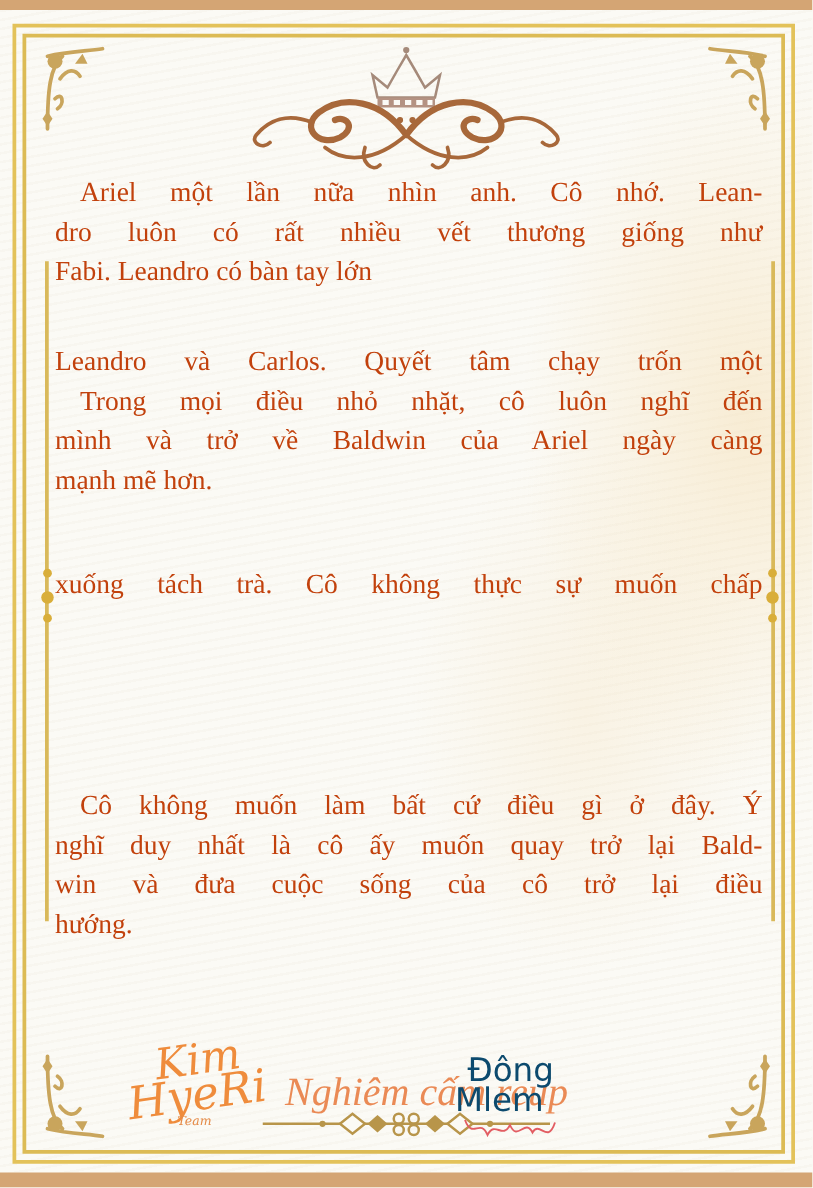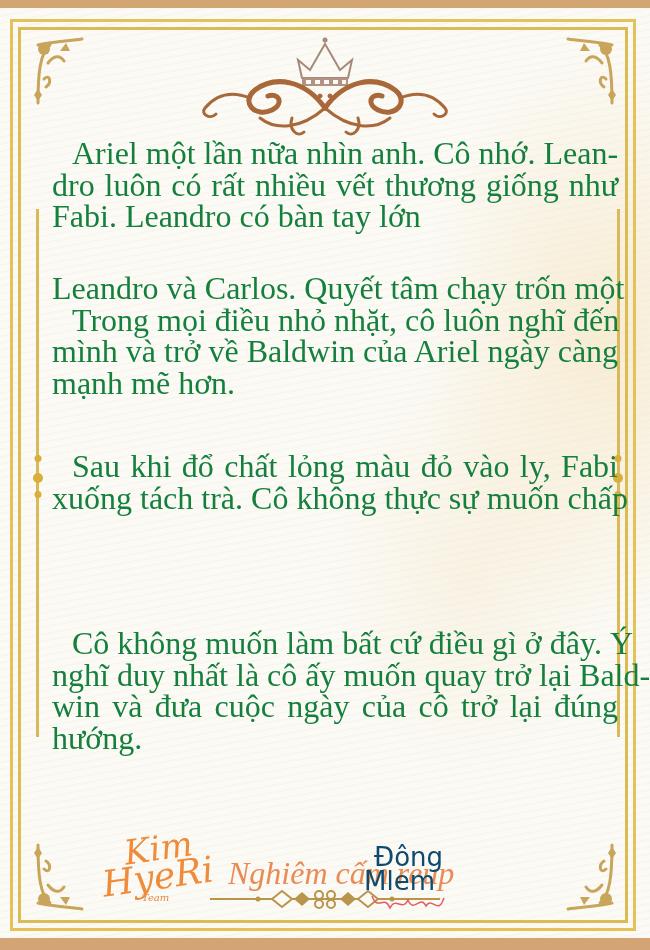--- a/index.html
+++ b/index.html
@@ -27,22 +27,22 @@
   .dots .d2 { top:18px; width:10px; height:10px; }
   .dots .d3 { top:36px; width:7px; height:7px; }
   .dots.left { left:30px; top:455px; }
   .dots.right { left:610px; top:455px; }
   .corner { position:absolute; width:55px; height:75px; color:#c9a55c; }
   .corner.tl { left:30px; top:33px; }
   .corner.tr { left:565px; top:33px; }
   .corner.bl { left:30px; top:840px; }
   .corner.br { left:565px; top:840px; }
   .crest { position:absolute; left:180px; top:30px; width:290px; height:115px; }
-  .text { position:absolute; left:72px; width:546px; font-size:32px;
-          line-height:31.6px; color:#15803d; text-align:justify;
+  .text { position:absolute; left:64px; width:546px; font-size:22px;
+          line-height:31.6px; color:#c2410c; text-align:justify;
           text-align-last:left; }
   .p1 { top:138px; }
   .p2 { top:273px; }
   .p3 { top:451px; }
   .p4 { top:628px; }
   .line { display:block; text-align:justify; text-align-last:justify; white-space:nowrap; }
   .line.last { text-align-last:left; }
   .footer-logo { position:absolute; }
   .logo-kim { left:102px; top:830px; width:95px; height:80px; color:#ef8c3c;
               font-family:"DejaVu Serif", serif; font-style:italic; }
@@ -145,27 +145,26 @@
   <span class="line" style="margin-left:-20px;width:566px">dro luôn có rất nhiều vết thương giống như</span>
   <span class="line last" style="margin-left:-20px">Fabi. Leandro có bàn tay lớn</span>
 </div>
 <div class="text p2">
   <span class="line" style="margin-left:-20px;width:566px">Leandro và Carlos. Quyết tâm chạy trốn một</span>
   <span class="line">Trong mọi điều nhỏ nhặt, cô luôn nghĩ đến</span>
   <span class="line" style="margin-left:-20px;width:566px">mình và trở về Baldwin của Ariel ngày càng</span>
   <span class="line last" style="margin-left:-20px">mạnh mẽ hơn.</span>
 </div>
 <div class="text p3">
-  <span class="line">Sau khi đổ chất lỏng màu đỏ vào ly, Fabi</span>
   <span class="line" style="margin-left:-20px;width:566px">xuống tách trà. Cô không thực sự muốn chấp</span>
 </div>
 <div class="text p4">
   <span class="line">Cô không muốn làm bất cứ điều gì ở đây. Ý</span>
   <span class="line" style="margin-left:-20px;width:566px">nghĩ duy nhất là cô ấy muốn quay trở lại Bald-</span>
-  <span class="line" style="margin-left:-20px;width:566px">win và đưa cuộc ngày của cô trở lại đúng</span>
+  <span class="line" style="margin-left:-20px;width:566px">win và đưa cuộc sống của cô trở lại điều</span>
   <span class="line last" style="margin-left:-20px">hướng.</span>
 </div>
 
 <div class="footer-logo logo-kim">
   <span class="k1">Kim</span>
   <span class="k2">HyeRi</span>
   <span class="k3">Team</span>
 </div>
 <div class="footer-logo notice">Nghiêm cấm reup</div>
 <svg class="divider" style="left:210px;top:888px;width:230px;height:22px" viewBox="0 0 230 22">

